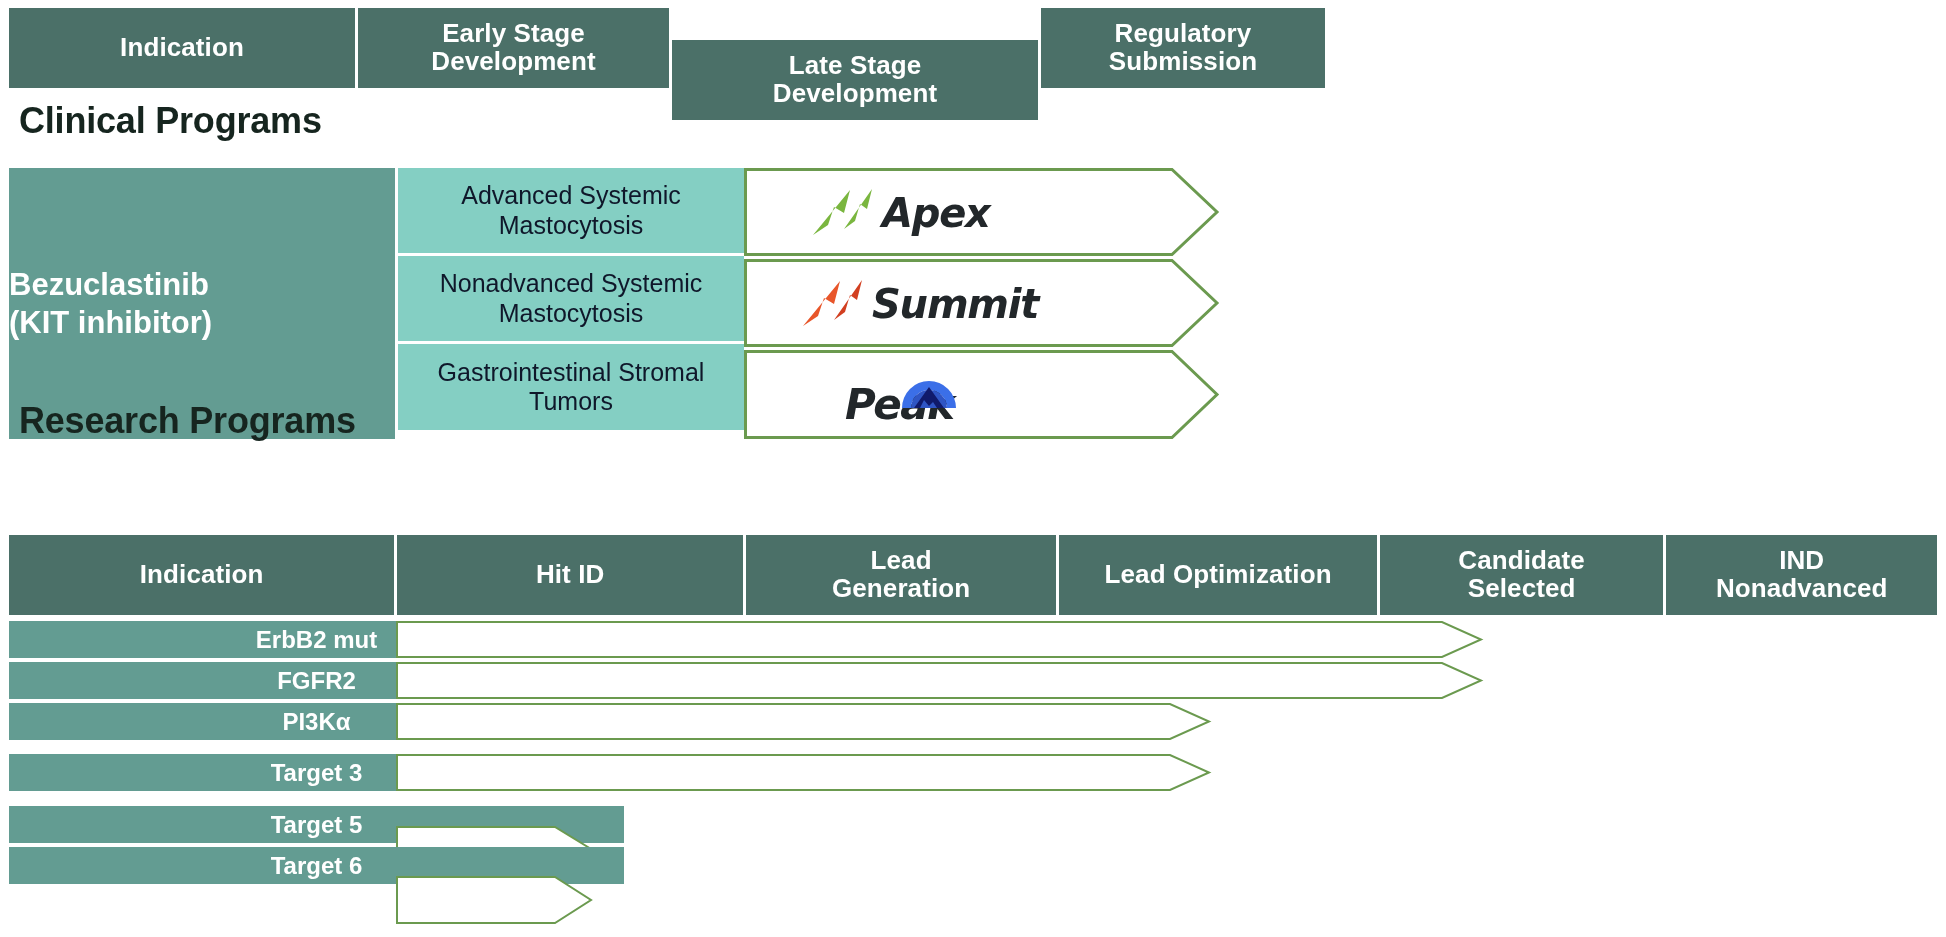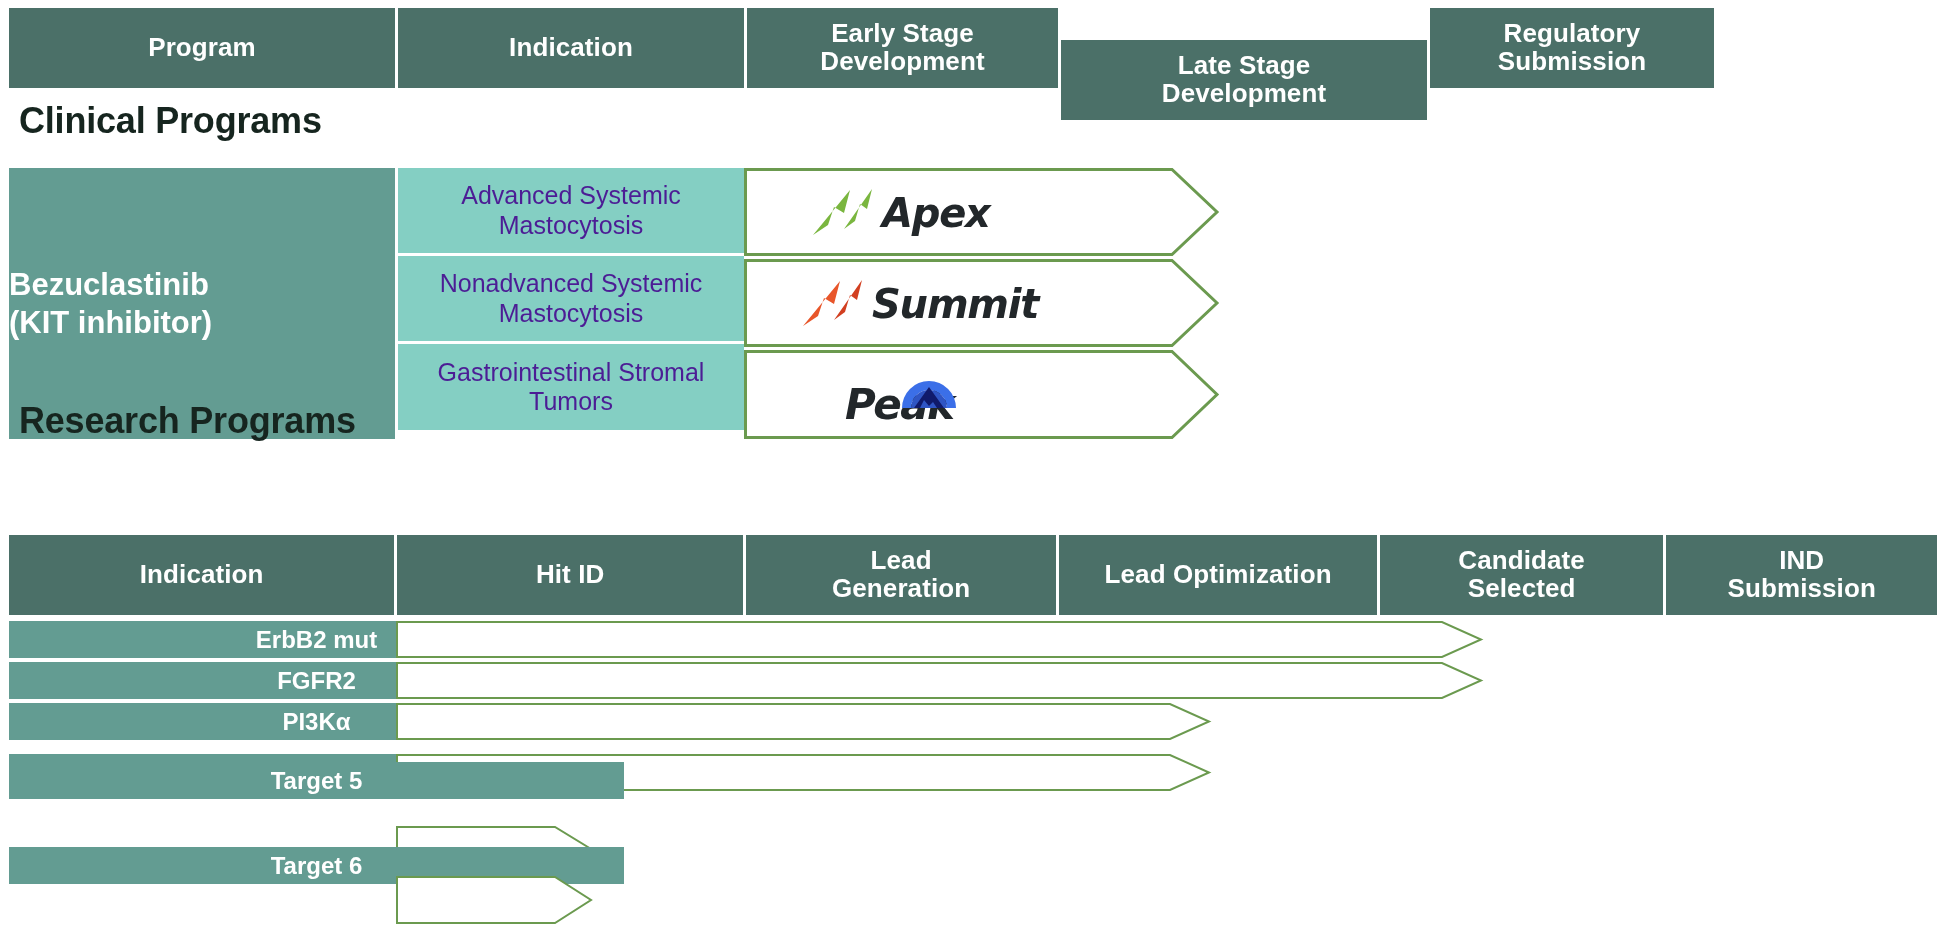--- a/index.html
+++ b/index.html
@@ -76,21 +76,21 @@
     flex-direction: column;
   }
   .indication-col {
     margin-left: 3px;
     width: 346px;
     display: flex;
     flex-direction: column;
   }
   .indication-cell {
     background: #84cfc3;
-    color: #4c1d95;
+    color: #0f172a;
     font-size: 25px;
     line-height: 1.18;
     height: 88px;
     display: flex;
     align-items: center;
     justify-content: center;
     text-align: center;
     margin-bottom: 3px;
     padding: 0 6px;
   }
@@ -136,23 +136,20 @@
     justify-content: center;
     text-align: center;
   }
 </style>
 </head>
 <body>
 
 <div id="root">
 
   <div class="hdr-row" id="clinical-header" style="left:9px; top:8px; width:1928px;">
-    <div class="hdr-cell" style="width:386px;">
-      <span>Program</span>
-    </div>
     <div class="hdr-cell" style="width:346px;">
       <span>Indication</span>
     </div>
     <div class="hdr-cell" style="width:311px; white-space:pre-line;">
       <span style="white-space:pre-line;">Early Stage
 Development</span>
     </div>
     <div class="hdr-cell" style="width:366px; white-space:pre-line;margin-top:32px;">
       <span style="white-space:pre-line;">Late Stage
 Development</span>
@@ -238,21 +235,21 @@
     </div>
     <div class="hdr-cell" style="width:318px;">
       <span style="white-space:pre-line;">Lead Optimization</span>
     </div>
     <div class="hdr-cell" style="width:284px;">
       <span style="white-space:pre-line;">Candidate
 Selected</span>
     </div>
     <div class="hdr-cell" style="width:271px;">
       <span style="white-space:pre-line;">IND
-Submission</span>
+Nonadvanced</span>
     </div>
   </div>
 
   <div class="res-label" style="top:621px;">
     <span>ErbB2 mut</span>
   </div>
   <div class="arrow" style="left:396px; top:621px;">
     <svg width="1110" height="37" viewBox="0 0 1110 37">
       <polygon points="1,1 1046,1 1085,18.5 1046,36 1,36" fill="#ffffff" stroke="#6b9a4f" stroke-width="2"></polygon>
     </svg>
@@ -278,21 +275,21 @@
 
   <div class="res-label" style="top:754px;">
     <span>Target 3</span>
   </div>
   <div class="arrow" style="left:396px; top:754px;">
     <svg width="840" height="37" viewBox="0 0 840 37">
       <polygon points="1,1 774,1 813,18.5 774,36 1,36" fill="#ffffff" stroke="#6b9a4f" stroke-width="2"></polygon>
     </svg>
   </div>
 
-  <div class="res-label" style="top:762px;">
+  <div class="res-label" style="top:806px;">
     <span>Target 5</span>
   </div>
   <div class="arrow" style="left:396px; top:826px;">
     <svg width="240" height="46" viewBox="0 0 240 46">
       <polygon points="1,1 159,1 195,23 159,45 1,45" fill="#ffffff" stroke="#6b9a4f" stroke-width="2"></polygon>
     </svg>
   </div>
 
   <div class="res-label" style="top:847px;">
     <span>Target 6</span>

